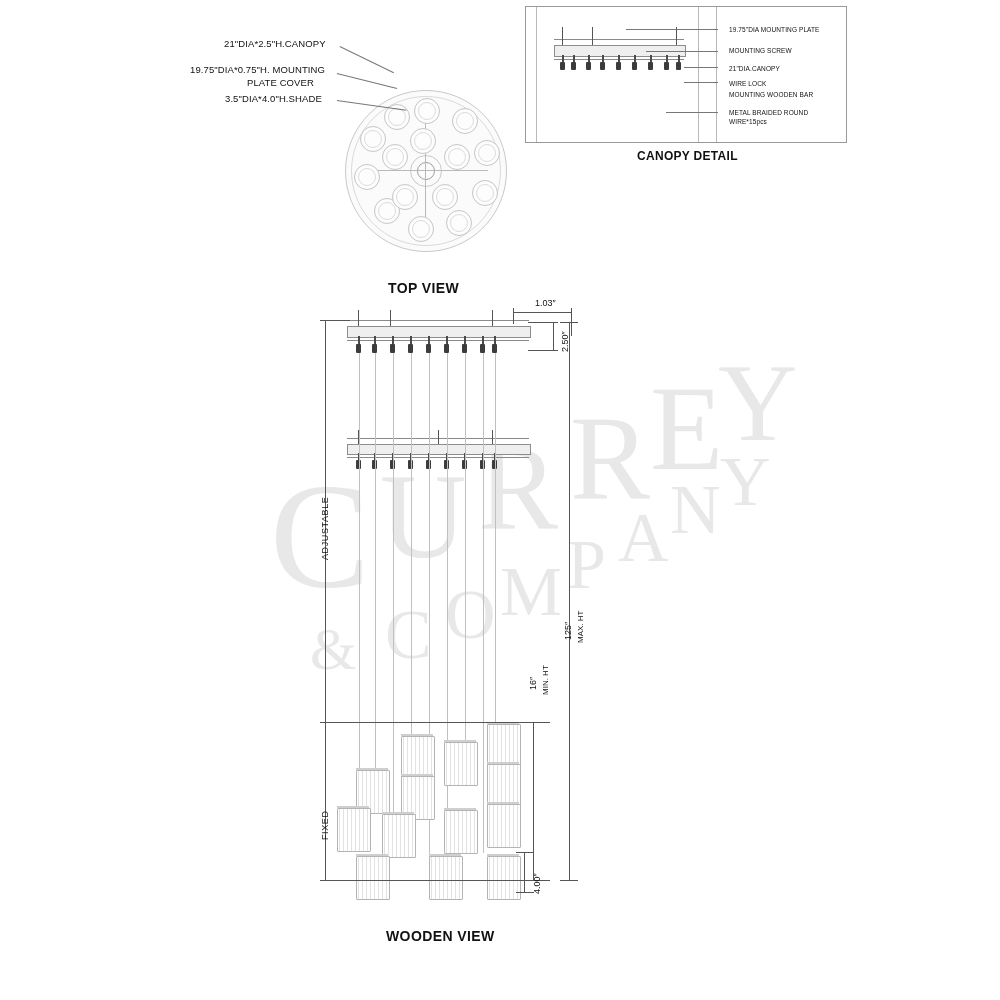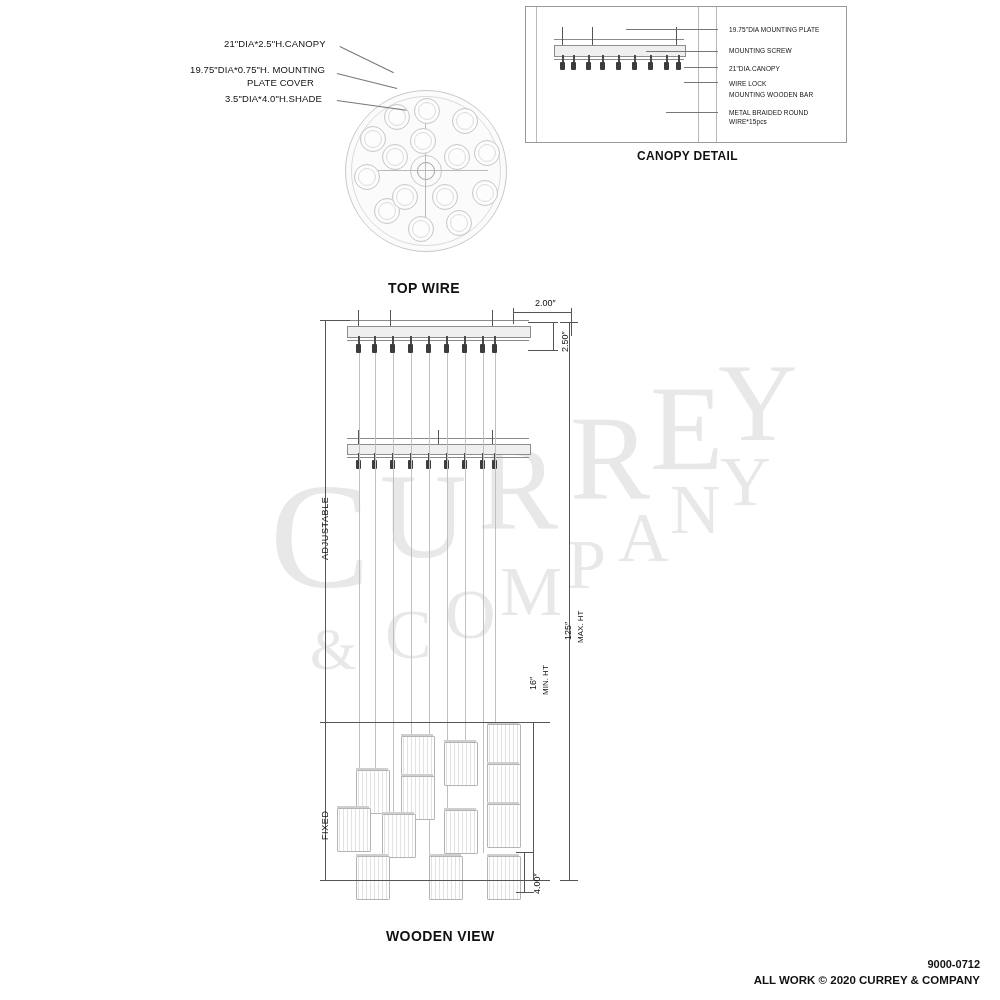--- a/index.html
+++ b/index.html
@@ -259,21 +259,21 @@
 
   <div class="leader-d" style="left:340px; top:46px; width:60px; transform:rotate(26deg);"></div>
   <div class="leader-d" style="left:337px; top:73px; width:62px; transform:rotate(14deg);"></div>
   <div class="leader-d" style="left:337px; top:100px; width:70px; transform:rotate(8deg);"></div>
 
   <div class="lbl" style="left:224px; top:38px;">21"DIA*2.5"H.CANOPY</div>
   <div class="lbl" style="left:190px; top:64px;">19.75"DIA*0.75"H. MOUNTING</div>
   <div class="lbl" style="left:247px; top:77px;">PLATE COVER</div>
   <div class="lbl" style="left:225px; top:93px;">3.5"DIA*4.0"H.SHADE</div>
 
-  <div class="view-title" style="left:388px; top:280px;">TOP WIRE</div>
+  <div class="view-title" style="left:388px; top:280px;">TOP VIEW</div>
 
   <div id="frontview" class="abs" style="left:320px; top:310px; width:290px; height:600px;">
 
     <div class="ln-h" style="left:27px; top:10px; width:182px;"></div>
     <div class="bar" style="left:27px; top:16px; width:182px; height:10px;"></div>
     <div class="ln-h" style="left:27px; top:30px; width:182px;"></div>
 
     <div class="ln-dk-v" style="left:38px; top:0px; height:16px;"></div>
     <div class="ln-dk-v" style="left:70px; top:0px; height:16px;"></div>
     <div class="ln-dk-v" style="left:172px; top:0px; height:16px;"></div>
@@ -390,32 +390,28 @@
 
   <div class="ln-dk-v" style="left:569px; top:322px; height:558px;"></div>
   <div class="ln-dk-h" style="left:560px; top:322px; width:18px;"></div>
   <div class="ln-dk-h" style="left:560px; top:880px; width:18px;"></div>
   <div class="dim-txt rot" style="left:563px; top:640px;">125″</div>
   <div class="dim-txt rot" style="left:576px; top:643px; font-size:8px;">MAX. HT</div>
 
   <div class="ln-dk-h" style="left:513px; top:312px; width:58px;"></div>
   <div class="ln-dk-v" style="left:513px; top:308px; height:16px;"></div>
   <div class="ln-dk-v" style="left:571px; top:308px; height:28px;"></div>
-  <div class="dim-txt" style="left:535px; top:298px;">2.00″</div>
+  <div class="dim-txt" style="left:535px; top:298px;">1.03″</div>
 
   <div class="ln-dk-v" style="left:553px; top:322px; height:28px;"></div>
   <div class="ln-dk-h" style="left:528px; top:322px; width:30px;"></div>
   <div class="ln-dk-h" style="left:528px; top:350px; width:30px;"></div>
   <div class="dim-txt rot" style="left:560px; top:352px;">2.50″</div>
 
   <div class="ln-dk-v" style="left:524px; top:852px; height:40px;"></div>
   <div class="ln-dk-h" style="left:516px; top:852px; width:18px;"></div>
   <div class="ln-dk-h" style="left:516px; top:892px; width:18px;"></div>
   <div class="dim-txt rot" style="left:532px; top:894px;">4.00″</div>
 
   <div class="view-title" style="left:386px; top:928px;">WOODEN VIEW</div>
 
-  <div id="footer">
-    <div class="code">9000-0712</div>
-    <div class="copy">ALL WORK © 2020 CURREY &amp; COMPANY</div>
-  </div>
 
 </div>
 
 </body></html>

